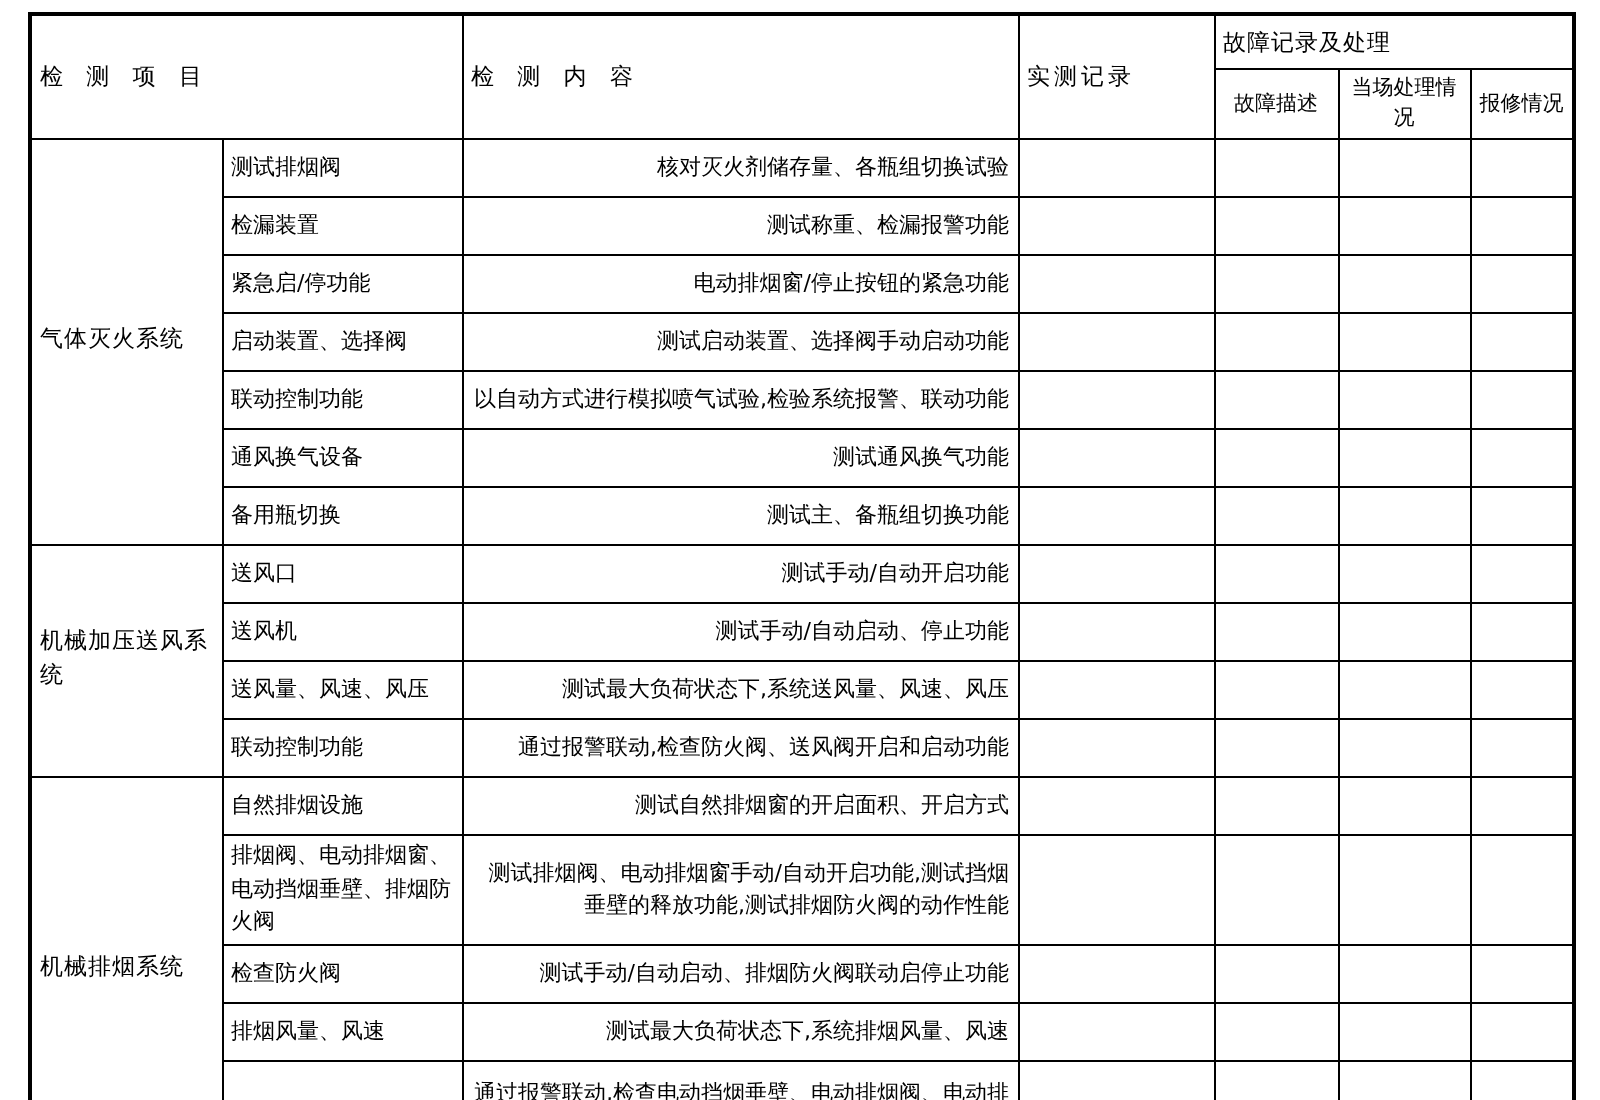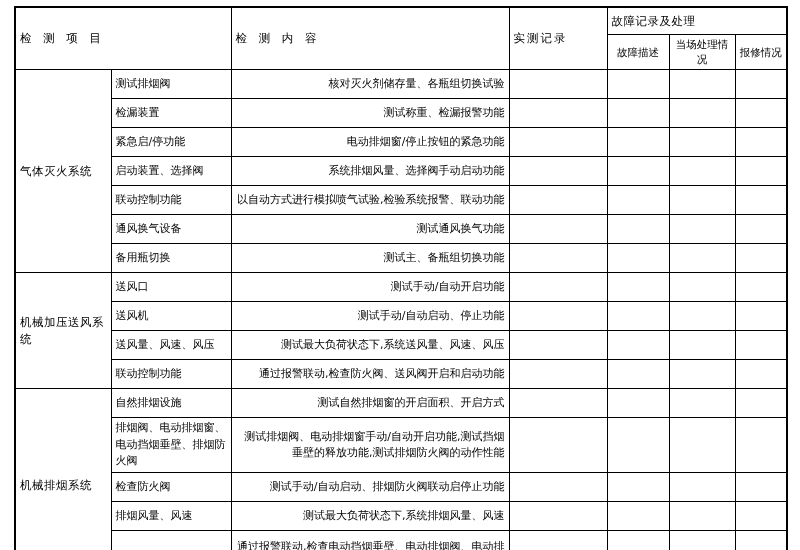--- a/index.html
+++ b/index.html
@@ -50,20 +50,21 @@
   .sub-hdr {
     text-align: center;
     height: 21px;
     font-size: 10.5px;
   }
   .cat {
     text-align: left;
     padding-left: 6px;
     font-size: 11.5px;
     letter-spacing: 0.5px;
+    font-family: Liberation Mono, monospace;
   }
   .item {
     text-align: left;
     padding-left: 8px;
     font-size: 11px;
     height: 24px;
   }
   .content {
     text-align: right;
     padding-left: 7px;
@@ -139,21 +140,21 @@
       <tr>
         <td class="item">紧急启/停功能</td>
         <td class="content">电动排烟窗/停止按钮的紧急功能</td>
         <td class="blank"></td>
         <td class="blank"></td>
         <td class="blank"></td>
         <td class="blank"></td>
       </tr>
       <tr>
         <td class="item">启动装置、选择阀</td>
-        <td class="content">系统排烟风量、选择阀手动启动功能</td>
+        <td class="content">测试启动装置、选择阀手动启动功能</td>
         <td class="blank"></td>
         <td class="blank"></td>
         <td class="blank"></td>
         <td class="blank"></td>
       </tr>
       <tr>
         <td class="item">联动控制功能</td>
         <td class="content">以自动方式进行模拟喷气试验,检验系统报警、联动功能</td>
         <td class="blank"></td>
         <td class="blank"></td>

